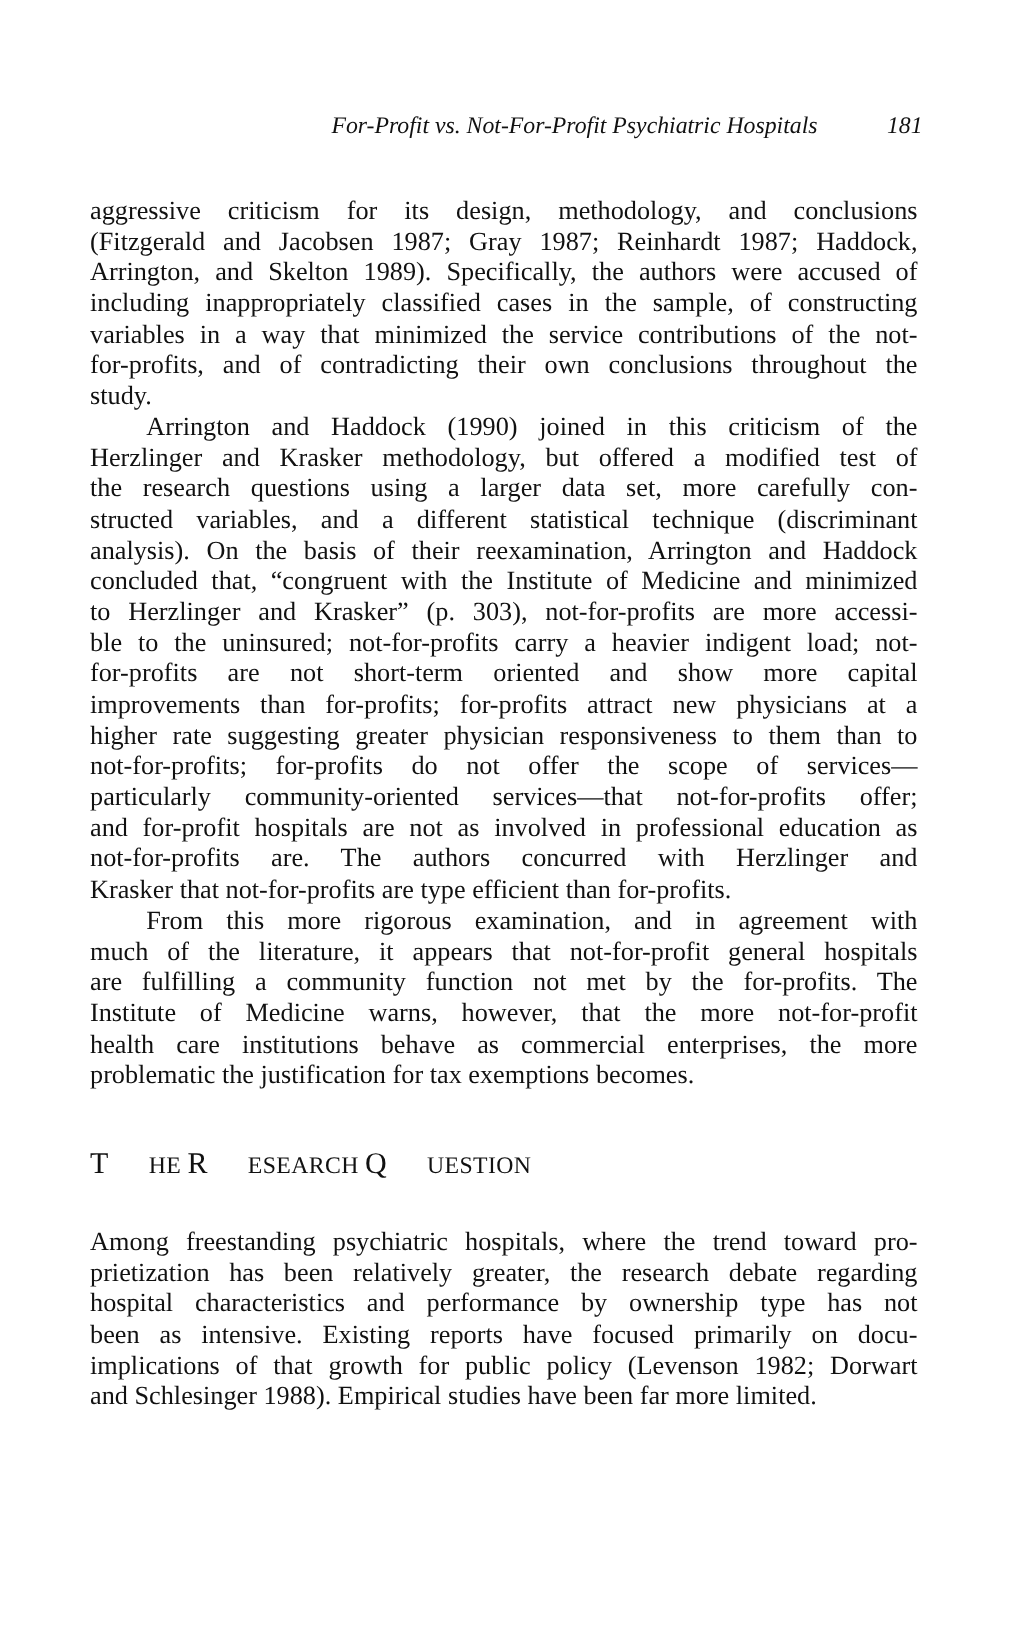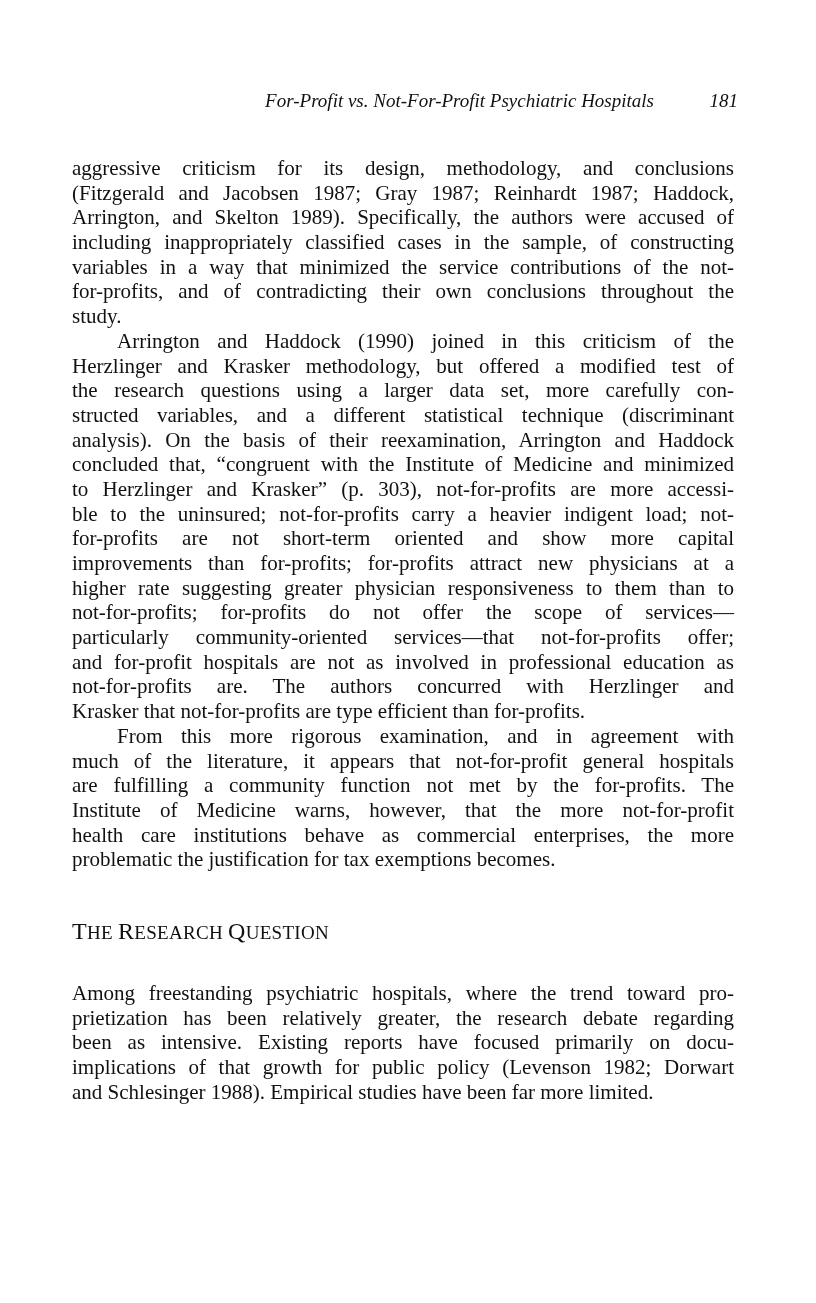--- a/index.html
+++ b/index.html
@@ -9,21 +9,21 @@
     font-family: "Liberation Serif", "DejaVu Serif", serif; font-style: italic; font-size: 19px; }
   .running-head .title { position: absolute; right: 84px; top: 0; }
   .running-head .pageno { position: absolute; right: 0; top: 0; margin-left: 13px; }
   .body-text { position: absolute; left: 72px; width: 662px;
     font-family: "Liberation Serif", "DejaVu Serif", serif; font-size: 21px; line-height: 24.7px; }
   .line { display: block; text-align: justify; text-align-last: justify; height: 24.7px; white-space: nowrap; overflow: visible; }
   .line.last { text-align-last: left; }
   .line.indent { padding-left: 45px; }
   .heading { position: absolute; left: 72px; top: 918px;
     font-family: "Liberation Serif", "DejaVu Serif", serif; font-size: 24px; letter-spacing: 0.3px; }
-  .heading .sc { font-size: 19px; }
+  .heading .sc { font-size: 19px; margin-left: 32px; }
 </style>
 </head>
 <body>
 
 <div class="page">
 
   <div class="running-head">
     <span class="title">For-Profit vs. Not-For-Profit Psychiatric Hospitals</span>
     <span class="pageno">181</span>
   </div>
@@ -67,18 +67,19 @@
     </div>
 
   <h2 class="heading" style="margin:0;font-weight:normal;">
     <span>T</span><span class="sc">HE </span><span>R</span><span class="sc">ESEARCH </span><span>Q</span><span class="sc">UESTION</span>
   </h2>
 
   <div class="body-text" id="block2" style="top:981px;">
       <div>
         <span class="line">Among freestanding psychiatric hospitals, where the trend toward pro-</span>
         <span class="line">prietization has been relatively greater, the research debate regarding</span>
+        <span class="line">hospital characteristics and performance by ownership type has not</span>
         <span class="line">been as intensive. Existing reports have focused primarily on docu-</span>
         <span class="line">implications of that growth for public policy (Levenson 1982; Dorwart</span>
         <span class="line last">and Schlesinger 1988). Empirical studies have been far more limited.</span>
       </div>
     </div>
 </div>
 
 </body></html>

